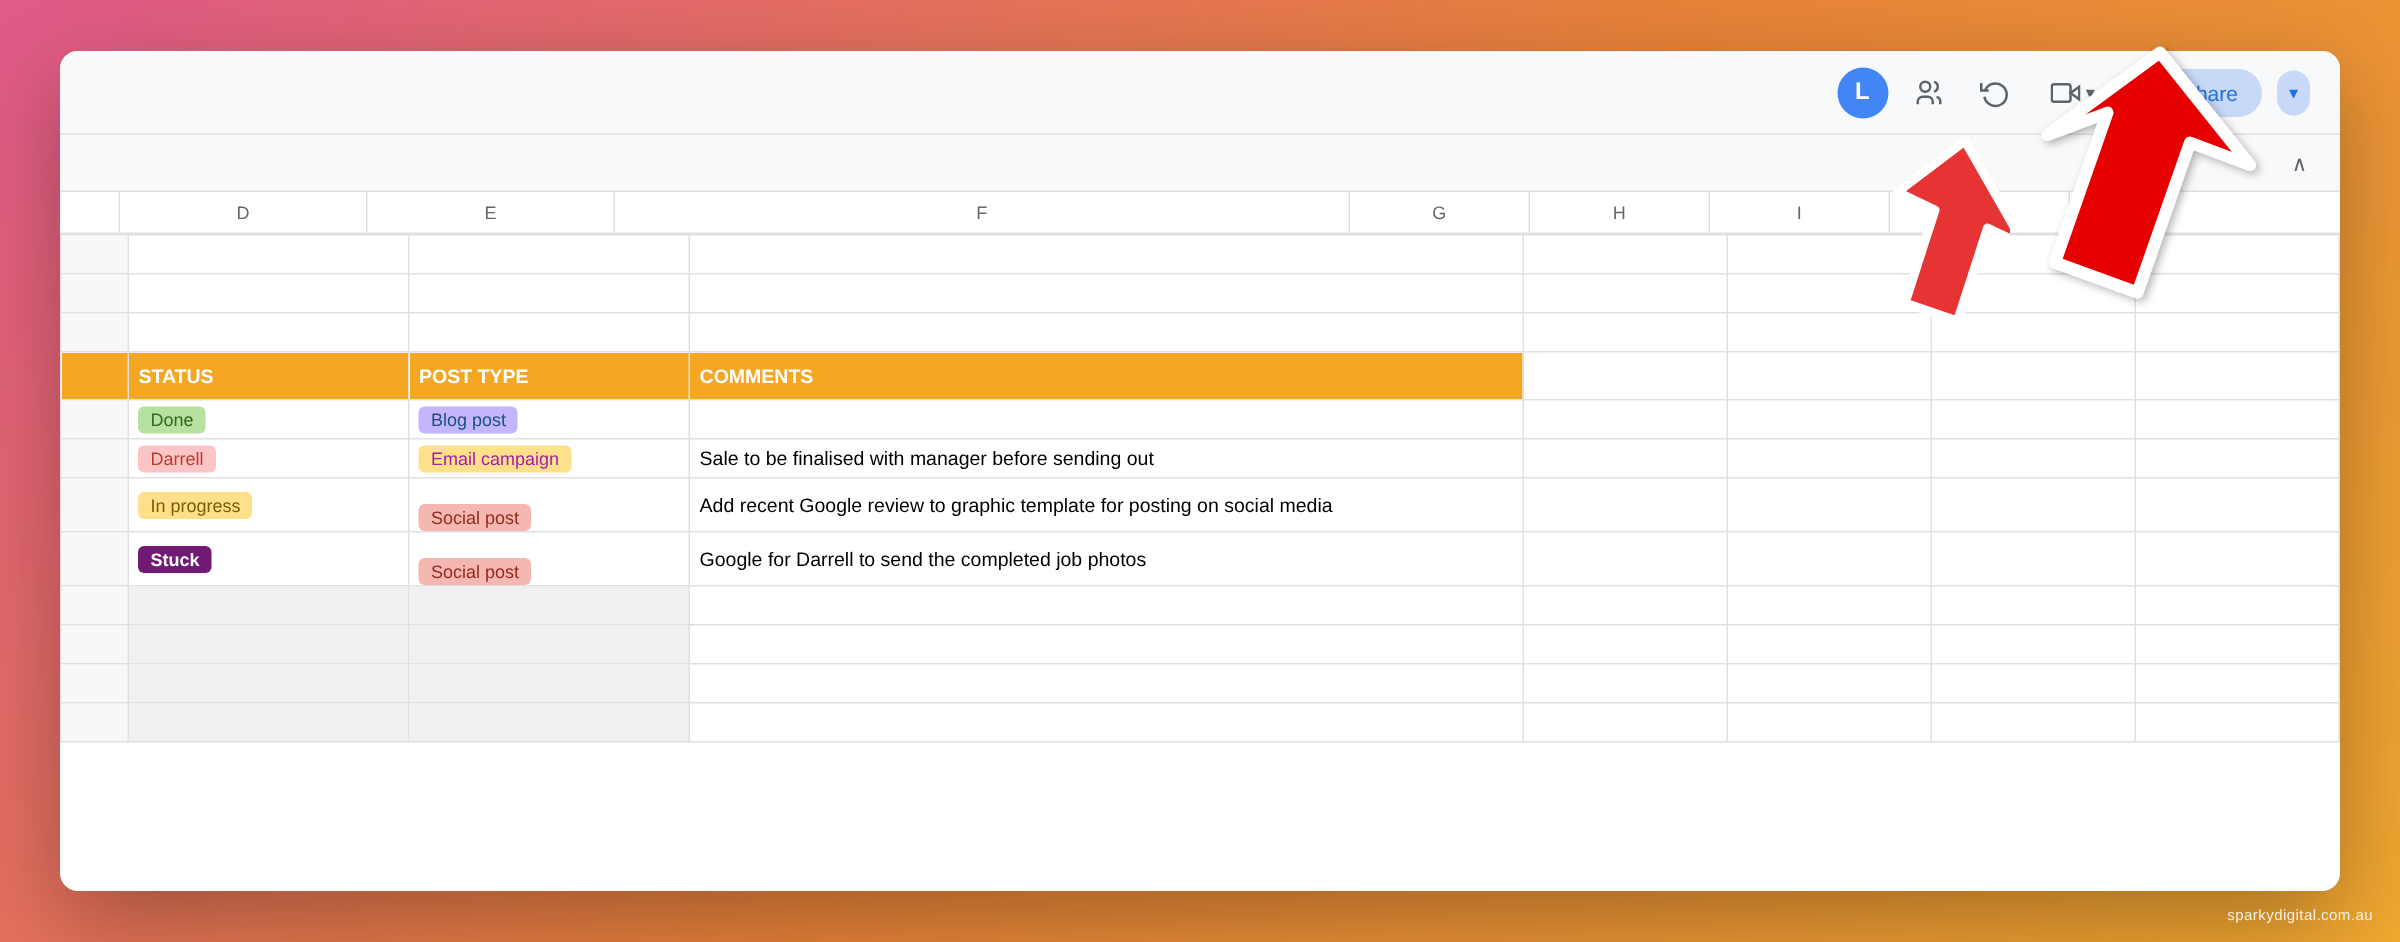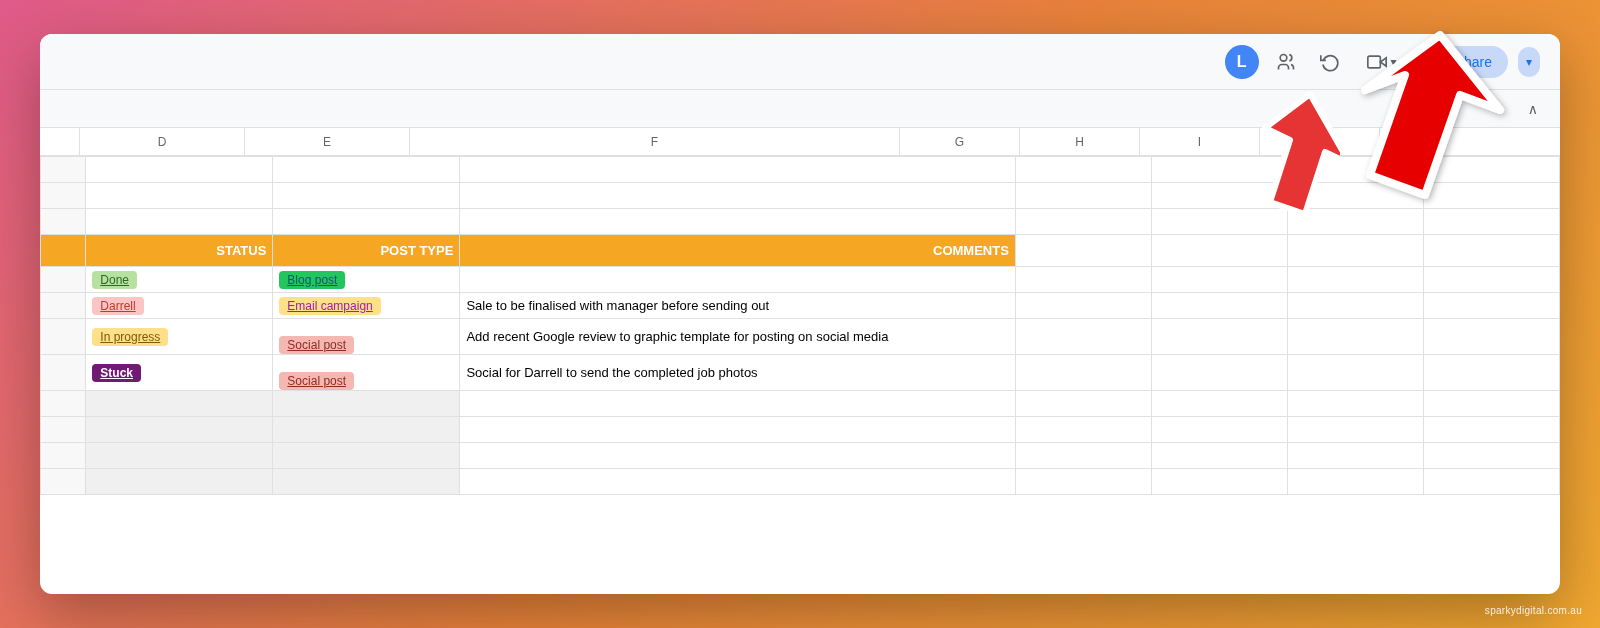--- a/index.html
+++ b/index.html
@@ -195,40 +195,39 @@
     .col-h { width: 120px; }
     .col-i { width: 120px; }
     .col-j { width: 120px; }
 
     
     .header-row td {
       background: #f5a623;
       color: white;
       font-weight: 700;
       font-size: 13px;
-      text-align: right;
+      text-align: left;
       height: 32px;
     }
 
     
     .badge {
       display: inline-block;
       padding: 2px 8px;
       border-radius: 4px;
       font-size: 12px;
       font-weight: 500;
-      text-decoration: underline;
     }
 
     .badge-done { background: #b7e1a0; color: #2d6a1f; }
     .badge-waiting { background: #fcc5c5; color: #c0392b; }
     .badge-inprogress { background: #ffe08a; color: #7d5a00; }
     .badge-stuck { background: #701a75; color: white; font-weight: 700; }
 
-    .badge-blogpost { background: #22c55e; color: #1a5276; }
+    .badge-blogpost { background: #c4b5fd; color: #1a5276; }
     .badge-emailcampaign { background: #ffe08a; color: #a21caf; }
     .badge-socialpost { background: #f5b7b1; color: #922b21; margin-top: 17px; }
 
     .row-num-cell {
       text-align: center;
       color: #999;
       font-size: 11px;
       background: #f8f8f8;
     }
 
@@ -405,21 +404,21 @@
             <td>Add recent Google review to graphic template for posting on social media</td>
             <td></td>
             <td></td>
             <td></td>
             <td></td>
           </tr>
           <tr id="data-row-3">
             <td class="row-num-cell"></td>
             <td><span class="badge badge-stuck">Stuck</span></td>
             <td><span class="badge badge-socialpost">Social post</span></td>
-            <td>Social for Darrell to send the completed job photos</td>
+            <td>Google for Darrell to send the completed job photos</td>
             <td></td>
             <td></td>
             <td></td>
             <td></td>
           </tr>
 
           <tr>
             <td class="row-num-cell"></td>
             <td class="empty-cell-gray"></td>
             <td class="empty-cell-gray"></td>

